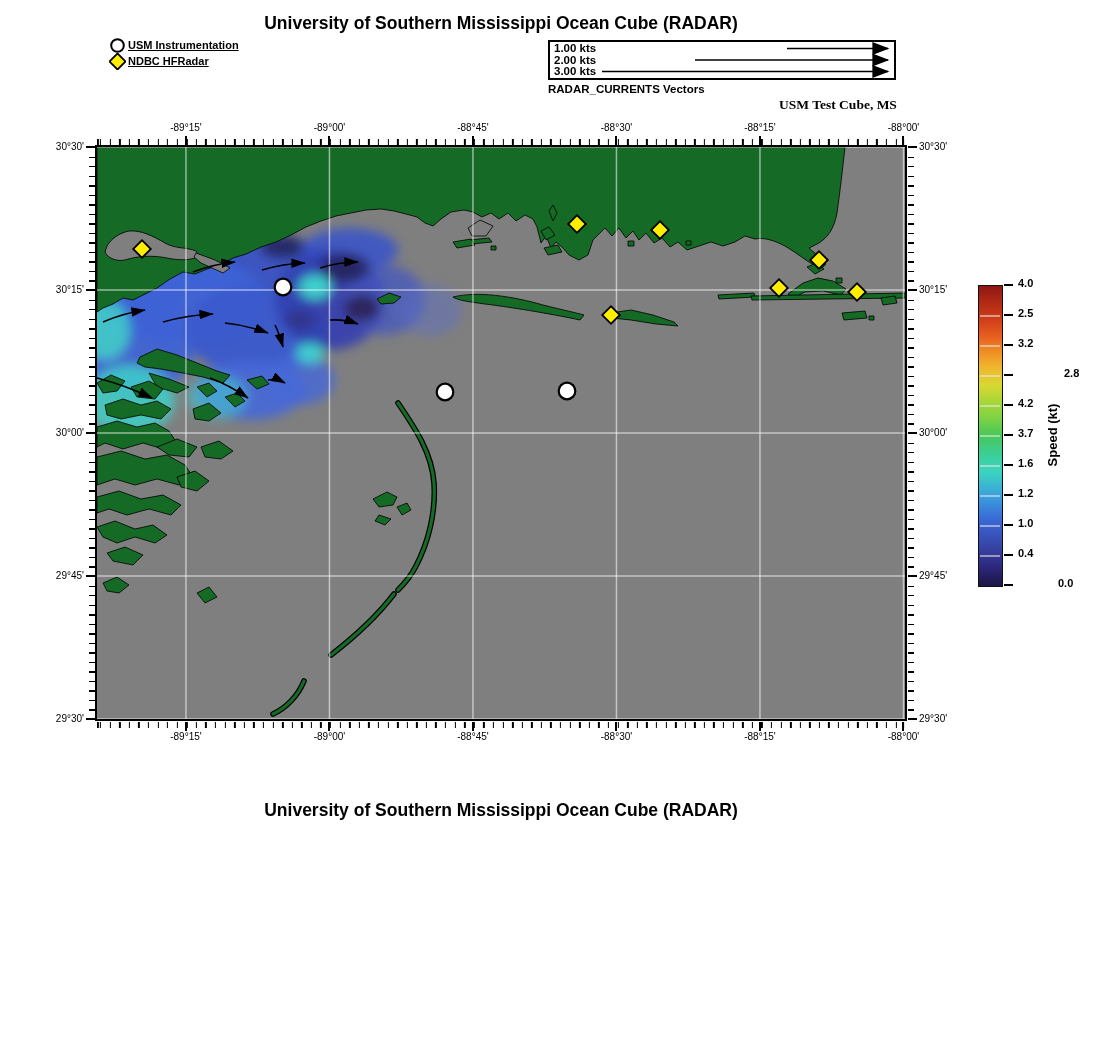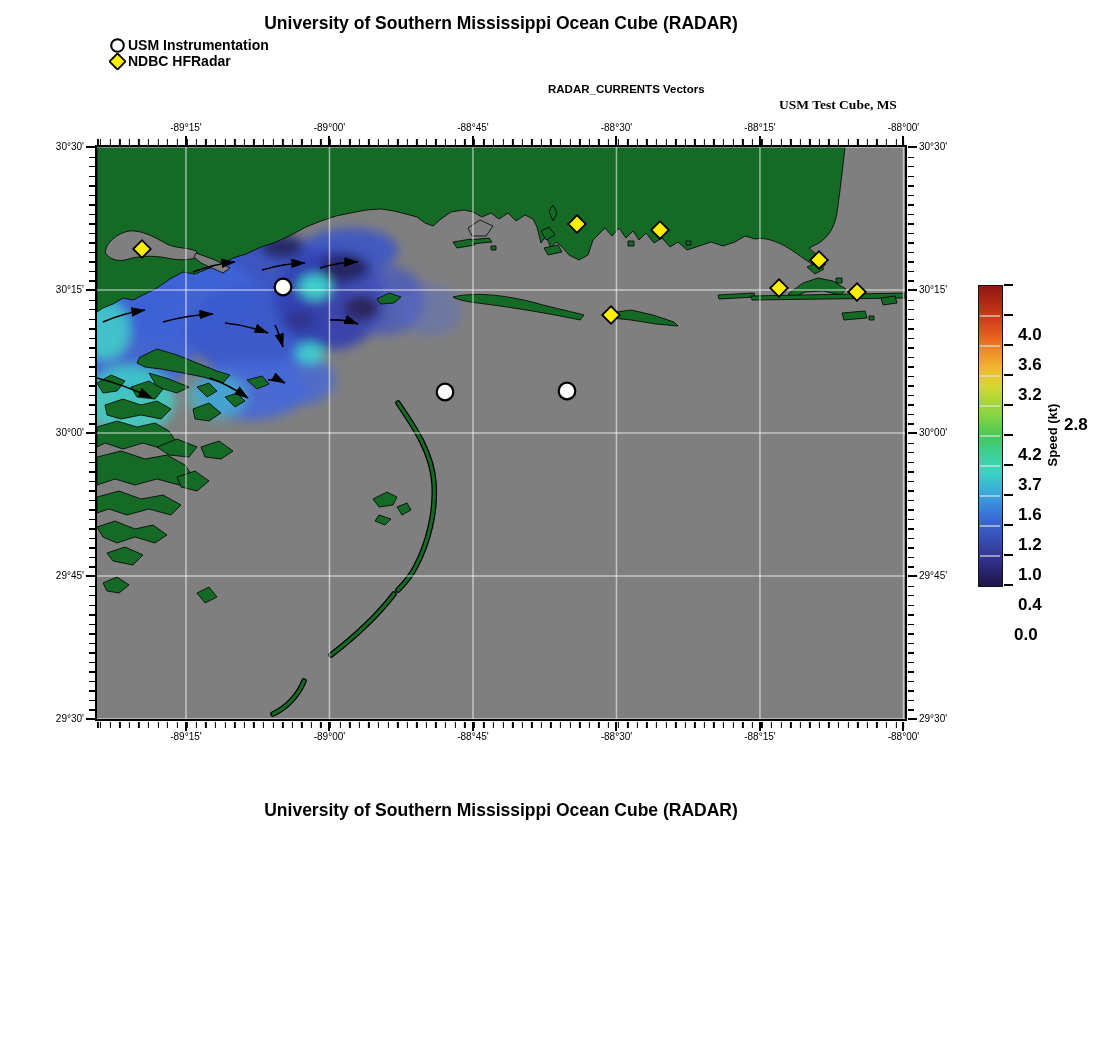--- a/index.html
+++ b/index.html
@@ -5,21 +5,21 @@
   html,body{margin:0;padding:0;background:#fff;}
   #fig{position:relative;width:1100px;height:1050px;background:#fff;overflow:hidden;
        font-family:"Liberation Sans",sans-serif;color:#000;}
   .abs{position:absolute;}
   .title{font-weight:bold;font-size:17.5px;text-align:center;}
   .serif{font-family:"Liberation Serif",serif;font-weight:bold;}
   #subtitle{font-size:16.5px;text-align:center;}
   #range-label{font-size:13.5px;text-align:center;}
   
   .lgrow{position:absolute;left:109px;display:flex;align-items:center;height:16px;}
-  .lgrow span{font-size:14px;font-weight:bold;margin-left:2px;}
+  .lgrow span{font-size:11px;font-weight:bold;margin-left:2px;text-decoration:underline;}
   
   #vbox{left:548px;top:40px;width:344px;height:36px;border:2.5px solid #000;background:#fff;}
   #vbox .vlabels{position:absolute;left:4px;top:1px;}
   #vbox .vlabels div{font-size:11.5px;font-weight:bold;line-height:11.5px;}
   #vcaption{left:548px;top:83px;font-size:11.5px;font-weight:bold;}
   
   #frame{left:94.5px;top:144.5px;width:808px;height:572px;border:2.5px solid #000;}
   .tickstrip{background-repeat:repeat;}
   #ts-top{left:97px;top:138.5px;width:808px;height:6px;
     background-image:repeating-linear-gradient(to right,#000 0 1.4px,transparent 1.4px 9.585px);
@@ -44,21 +44,21 @@
   .vec{fill:none;stroke:#000;stroke-width:1.6;}
   .usm{fill:#fff;stroke:#000;stroke-width:2.2;}
   .ndbc{fill:#ffee00;stroke:#000;stroke-width:1.8;}
   
   #cbar{left:978px;top:285px;width:23px;height:300px;border:1.5px solid #111;
     background:linear-gradient(to top,
       #1d1446 0%,#2e2a80 7%,#36409f 12%,#3a67d6 22%,#3aa0dd 30%,#3bd4c0 38%,
       #3ccf96 44%,#46c75a 50%,#7ed344 56%,#a5d638 61%,#d8d832 67%,#f0b52e 73%,
       #ef8f25 78%,#e8601f 83%,#d4421a 88%,#b92f15 93%,#8f1713 100%);}
   .cbline{position:absolute;left:979.5px;width:20px;height:1.5px;background:rgba(235,235,235,0.55);}
-  .cblab{position:absolute;left:1018px;font-size:17px;font-weight:bold;margin-top:48px;}
+  .cblab{position:absolute;left:1018px;font-size:11px;font-weight:bold;}
   #cbar-label{left:1052px;top:435px;transform:translate(-50%,-50%) rotate(-90deg);
     font-size:13px;font-weight:bold;white-space:nowrap;}
 </style>
 </head>
 <body>
 
 <div id="fig">
 
   <div class="abs title" style="left:97px;top:13px;width:808px;">University of Southern Mississippi Ocean Cube (RADAR)</div>
 
@@ -68,20 +68,37 @@
     </svg>
     <span>USM Instrumentation</span>
   </div>
   <div class="lgrow" style="top:53px;">
     <svg width="17" height="17">
       <rect x="-5.7" y="-5.7" width="11.4" height="11.4" fill="#ffee00" stroke="#000" stroke-width="1.8" transform="translate(8.5,8.5) rotate(45)"></rect>
     </svg>
     <span>NDBC HFRadar</span>
   </div>
 
+  <div class="abs" id="vbox">
+    <div class="vlabels">
+      <div>1.00 kts</div>
+      <div>2.00 kts</div>
+      <div>3.00 kts</div>
+    </div>
+    <svg id="vbox-arrows" width="344" height="36" style="position:absolute;left:0;top:0;">
+      <defs>
+        <marker id="vh" markerWidth="14" markerHeight="12" refX="12" refY="5" orient="auto">
+          <path d="M0,0 L13,5 L0,10 Z" fill="#000"></path>
+        </marker>
+      </defs>
+    <line x1="237" y1="6.5" x2="338" y2="6.5" stroke="#000" stroke-width="1.3" marker-end="url(#vh)"></line>
+        <line x1="145" y1="18" x2="338" y2="18" stroke="#000" stroke-width="1.3" marker-end="url(#vh)"></line>
+        <line x1="52" y1="29.5" x2="338" y2="29.5" stroke="#000" stroke-width="1.3" marker-end="url(#vh)"></line>
+      </svg>
+  </div>
   <div class="abs" id="vcaption">RADAR_CURRENTS Vectors</div>
 
   <div class="abs serif" id="range-label" style="left:758px;top:97px;width:160px;">USM Test Cube, MS</div>
 
   <svg id="plot" width="808" height="572" viewBox="0 0 808 572">
     <defs>
       <clipPath id="clip">
           <rect x="0" y="0" width="808" height="572"></rect>
         </clipPath>
       <filter id="blur" x="-20%" y="-20%" width="140%" height="140%">
@@ -266,21 +283,21 @@
     <div class="abs majtick" style="left:85.5px;top:575px;width:9px;height:2px;"></div>
     <div class="abs majtick" style="left:907.5px;top:575px;width:9px;height:2px;"></div>
     <div class="abs axlab latlab-l" style="left:24px;top:712.5px;">29°30'</div>
     <div class="abs axlab" style="left:919px;top:712.5px;">29°30'</div>
     <div class="abs majtick" style="left:85.5px;top:718px;width:9px;height:2px;"></div>
     <div class="abs majtick" style="left:907.5px;top:718px;width:9px;height:2px;"></div>
     <div class="abs majtick" style="left:1004px;top:284px;width:9px;height:2px;"></div>
     <div class="abs cblab" style="left:1018px;top:277px;">4.0</div>
     <div class="abs majtick" style="left:1004px;top:314px;width:9px;height:2px;"></div>
     <div class="abs cbline" style="left:979.5px;top:315px;width:20px;height:1.5px;"></div>
-    <div class="abs cblab" style="left:1018px;top:307px;">3.6</div>
+    <div class="abs cblab" style="left:1018px;top:307px;">2.5</div>
     <div class="abs majtick" style="left:1004px;top:344px;width:9px;height:2px;"></div>
     <div class="abs cbline" style="left:979.5px;top:345px;width:20px;height:1.5px;"></div>
     <div class="abs cblab" style="left:1018px;top:337px;">3.2</div>
     <div class="abs majtick" style="left:1004px;top:374px;width:9px;height:2px;"></div>
     <div class="abs cbline" style="left:979.5px;top:375px;width:20px;height:1.5px;"></div>
     <div class="abs cblab" style="left:1064px;top:367px;">2.8</div>
     <div class="abs majtick" style="left:1004px;top:404px;width:9px;height:2px;"></div>
     <div class="abs cbline" style="left:979.5px;top:405px;width:20px;height:1.5px;"></div>
     <div class="abs cblab" style="left:1018px;top:397px;">4.2</div>
     <div class="abs majtick" style="left:1004px;top:434px;width:9px;height:2px;"></div>
@@ -292,14 +309,14 @@
     <div class="abs majtick" style="left:1004px;top:494px;width:9px;height:2px;"></div>
     <div class="abs cbline" style="left:979.5px;top:495px;width:20px;height:1.5px;"></div>
     <div class="abs cblab" style="left:1018px;top:487px;">1.2</div>
     <div class="abs majtick" style="left:1004px;top:524px;width:9px;height:2px;"></div>
     <div class="abs cbline" style="left:979.5px;top:525px;width:20px;height:1.5px;"></div>
     <div class="abs cblab" style="left:1018px;top:517px;">1.0</div>
     <div class="abs majtick" style="left:1004px;top:554px;width:9px;height:2px;"></div>
     <div class="abs cbline" style="left:979.5px;top:555px;width:20px;height:1.5px;"></div>
     <div class="abs cblab" style="left:1018px;top:547px;">0.4</div>
     <div class="abs majtick" style="left:1004px;top:584px;width:9px;height:2px;"></div>
-    <div class="abs cblab" style="left:1014px;top:577px;">0.0</div>
+    <div class="abs cblab" style="left:1058px;top:577px;">0.0</div>
   </div>
 
 </body></html>

